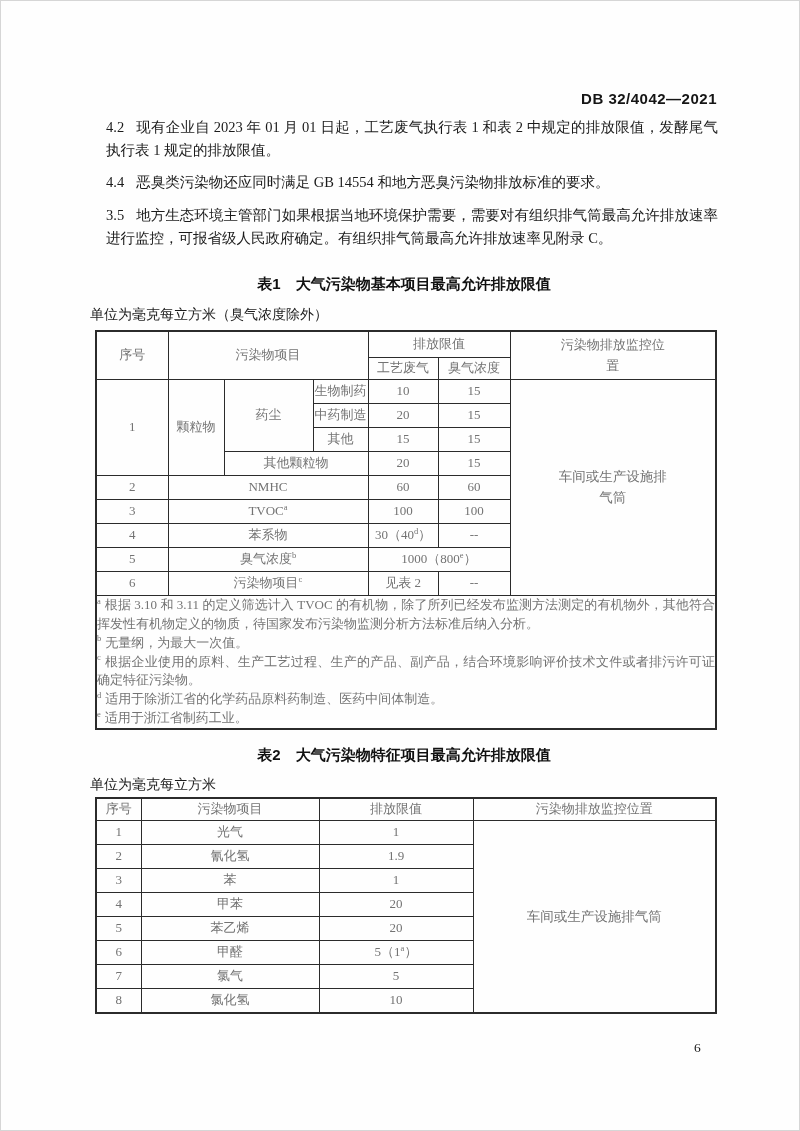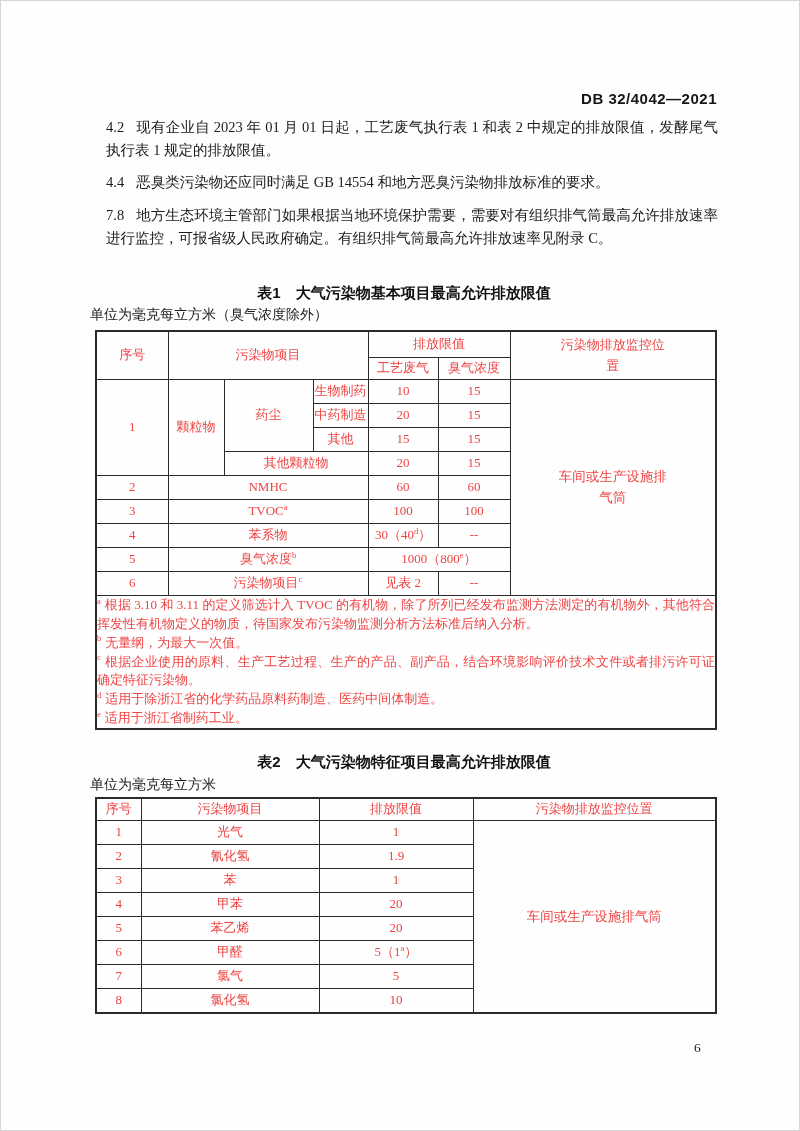--- a/index.html
+++ b/index.html
@@ -17,29 +17,29 @@
     font-weight:bold; font-size:15px; letter-spacing:0.5px; color:#151515;
   }
   .clauses { top:116px; left:90px; width:628px; font-size:14.5px; line-height:23.2px; text-align:justify; }
   .clauses p { margin:0 0 9px 16px; }
   .pnum { margin-right:12px; }
   .tbl-title {
     left:90px; width:628px; text-align:center;
     font-family:"Liberation Sans","DejaVu Sans",sans-serif;
     font-weight:bold; font-size:15px; color:#111;
   }
-  .t1-title { top:284px; }
-  .t2-title { top:746px;margin-top:7px; }
+  .t1-title { top:275px; }
+  .t2-title { top:746px; }
   .unit-note { left:90px; width:627px; text-align:left; font-size:14px; }
   .t1-unit { top:306px; }
   .t2-unit { top:776px; }
   table.std {
     border-collapse:collapse; table-layout:fixed;
     border:2px solid #2b2b2b;
-    font-size:13px; color:#ef4444;padding-left:32px;
+    font-size:13px; color:#737373;padding-left:32px;
   }
   .t1 { top:330px; left:95px; width:620px; }
   .t2 { top:797px; left:95px; width:620px; }
   table.std td {
     border:1px solid #2b2b2b; text-align:center; vertical-align:middle;
     padding:0; overflow:hidden; line-height:1.45;
   }
   tr.hrow1 td { height:25px; }
   tr.hrow2 td { height:21px; }
   tr.brow td { height:23px; }
@@ -56,21 +56,21 @@
 </head>
 <body>
 
 <div class="page">
 
   <div class="abs doc-ref">DB 32/4042—2021</div>
 
   <div class="abs clauses">
     <p><span class="pnum">4.2</span><span>现有企业自 2023 年 01 月 01 日起，工艺废气执行表 1 和表 2 中规定的排放限值，发酵尾气执行表 1 规定的排放限值。</span></p>
     <p><span class="pnum">4.4</span><span>恶臭类污染物还应同时满足 GB 14554 和地方恶臭污染物排放标准的要求。</span></p>
-    <p><span class="pnum">7.8</span><span>地方生态环境主管部门如果根据当地环境保护需要，需要对有组织排气筒最高允许排放速率进行监控，可报省级人民政府确定。有组织排气筒最高允许排放速率见附录 C。</span></p>
+    <p><span class="pnum">3.5</span><span>地方生态环境主管部门如果根据当地环境保护需要，需要对有组织排气筒最高允许排放速率进行监控，可报省级人民政府确定。有组织排气筒最高允许排放速率见附录 C。</span></p>
   </div>
 
   <div class="abs tbl-title t1-title">表1　大气污染物基本项目最高允许排放限值</div>
   <div class="abs unit-note t1-unit">单位为毫克每立方米（臭气浓度除外）</div>
 
   <table class="abs std t1">
     <colgroup>
       <col style="width:72px">
         <col style="width:56px">
         <col style="width:89px">

